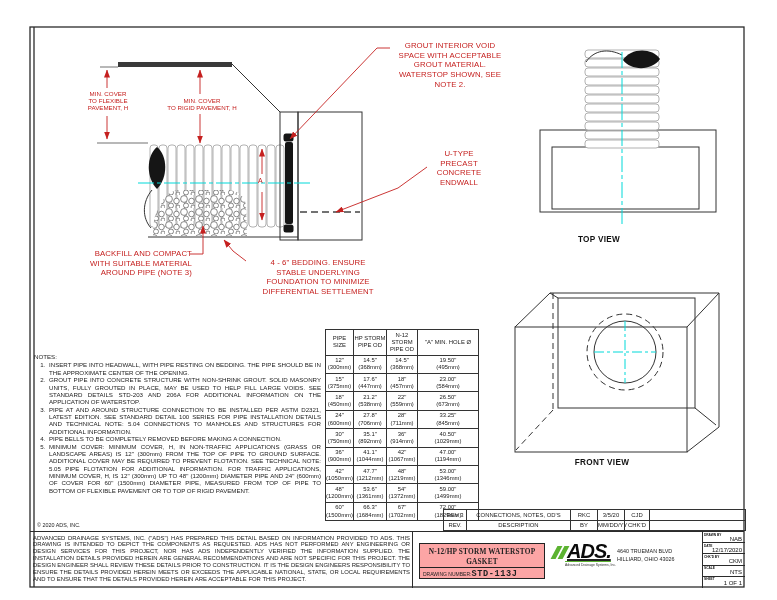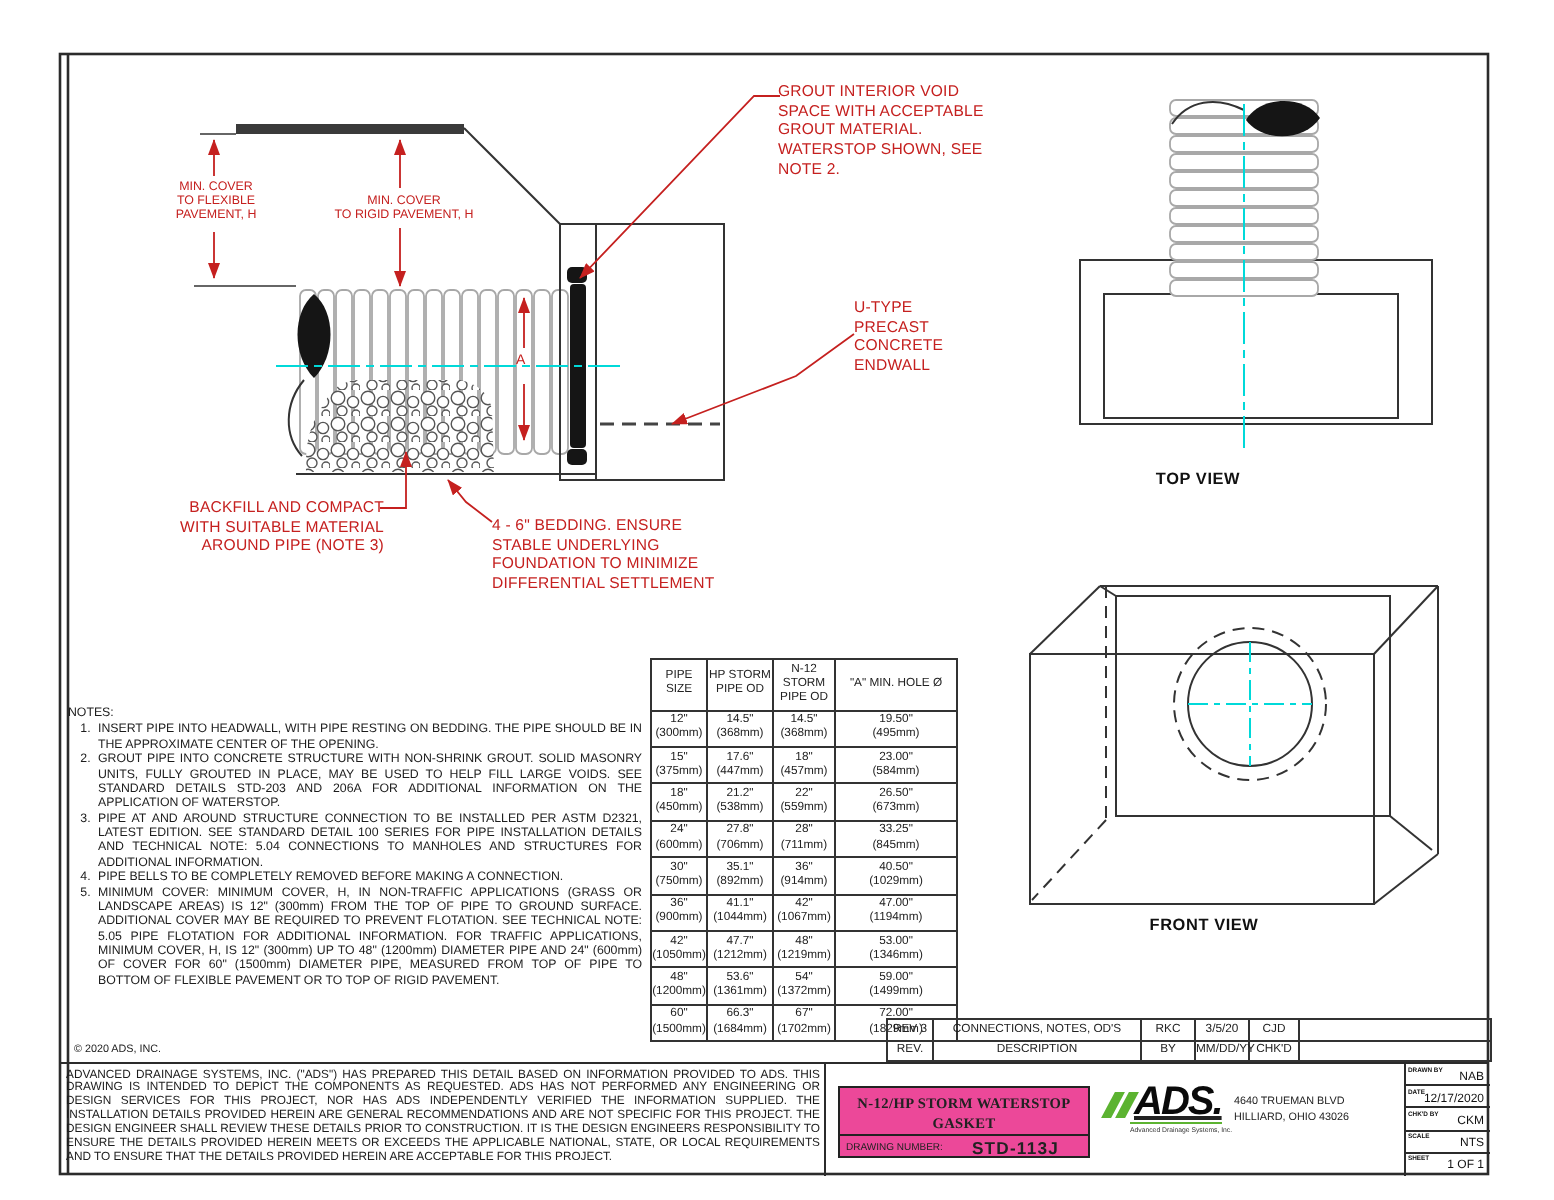--- a/index.html
+++ b/index.html
@@ -1,42 +1,42 @@
 <!DOCTYPE html>
 <html><head>
 <meta charset="utf-8">
 <style>
   html,body { margin:0; padding:0; background:#ececec; }
   .sheet { position:relative; width:777px; height:600px; background:#ffffff;
            font-family:"Liberation Sans", sans-serif; color:#222; overflow:hidden; }
   .abs { position:absolute; }
-  .pre { white-space:pre-line; }
+  .pre { white-space:pre-line;text-align:center; }
   .red { color:#c5201f; }
   .callout { font-size:7.8px; line-height:1.24; letter-spacing:0.1px; font-weight:500; }
   .dimtext { font-size:6.2px; line-height:1.15; text-align:center; font-weight:500; }
   .viewlabel { font-size:8.2px; font-weight:bold; letter-spacing:0.3px; text-align:center; color:#111; }
   .notes { font-size:6.15px; line-height:1.2; text-align:justify; color:#1c1c1c; }
   .notes ol { margin:1px 0 0 0; padding-left:13px; }
   .notes li { padding-left:2px; margin:0; }
   .copyright { font-size:5.4px; color:#1c1c1c; }
   .pipe-table table, .rev-table table { border-collapse:collapse; width:100%; table-layout:fixed; }
   .pipe-table td, .pipe-table th { border:1px solid #333; font-size:5.9px; line-height:1.22;
       font-weight:normal; text-align:center; vertical-align:middle; padding:1.5px 0; background:#fff; }
   .rev-table td { border:1px solid #333; font-size:5.9px; text-align:center; vertical-align:middle;
       height:9.5px; padding:0; }
   .strip { border-top:1.2px solid #2b2b2b; }
   .disclaimer { font-size:5.92px; line-height:1.18; text-align:justify; color:#1c1c1c; }
   .vdiv { border-left:1px solid #2b2b2b; }
-  .titlebox { border:1.2px solid #222; background:#ec4899; }
+  .titlebox { border:1.2px solid #222; background:#fca5a5; }
   .title-lines { font-family:"Liberation Serif", serif; font-weight:bold; font-size:7.3px;
       line-height:1.4; text-align:center; letter-spacing:0.2px; padding-top:2.5px; }
   .dn-row { border-top:1px solid #222; display:flex; align-items:center; height:12px; }
   .dn-label { font-size:5px; margin-left:3px; }
-  .dn-value { font-family:Liberation Sans, sans-serif; font-weight:bold; font-size:8.6px;
-      flex:1; text-align:center; letter-spacing:0.6px; }
+  .dn-value { font-family:Liberation Mono, monospace; font-weight:bold; font-size:8.6px;
+      flex:1; letter-spacing:0.6px; }
   .logo-row { display:flex; align-items:flex-end;text-decoration:underline; }
   .slash { width:5px; height:13px; background:#5cb331; transform:skewX(-28deg); margin-right:1.5px; }
   .ads-word { font-weight:bold; font-style:italic; font-size:20px; letter-spacing:-1px; line-height:0.8; color:#0a0a0a; }
   .logo-underline { height:1.8px; background:#5cb331; width:46px; margin:1.5px 0 1px 11px; }
   .tagline { font-size:3.4px; color:#333; margin-left:11px; white-space:nowrap; }
   .address { font-size:5.4px; line-height:1.45; color:#1c1c1c; }
   .info-col { border-left:1px solid #2b2b2b; }
   .info-row { position:relative; height:11.2px; border-bottom:1px solid #2b2b2b; box-sizing:border-box; }
   .info-row:last-child { border-bottom:none; }
   .info-label { position:absolute; left:1px; top:0.5px; font-size:3.2px; font-weight:bold; color:#111; }

